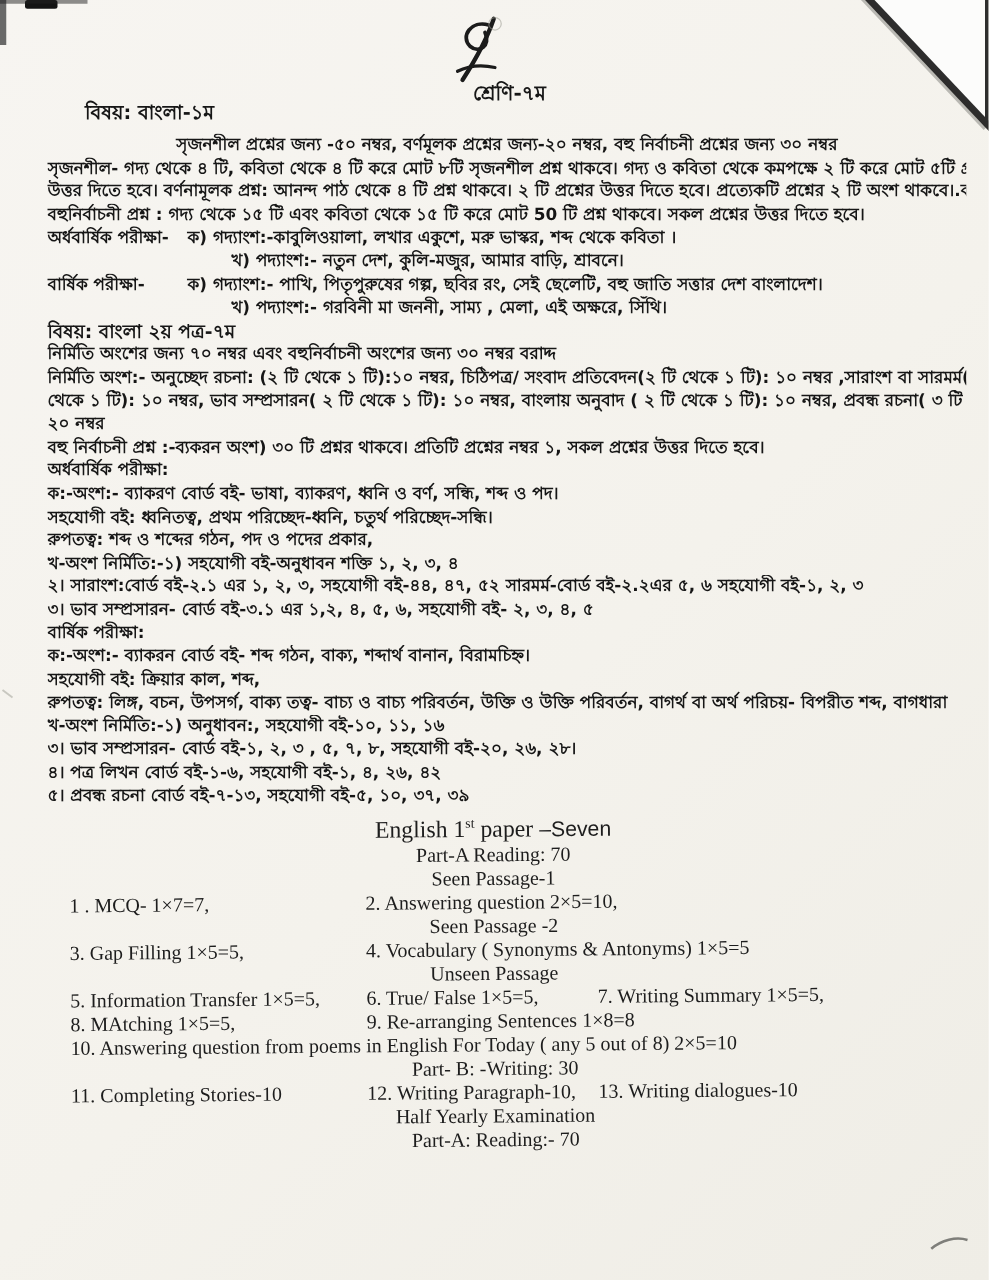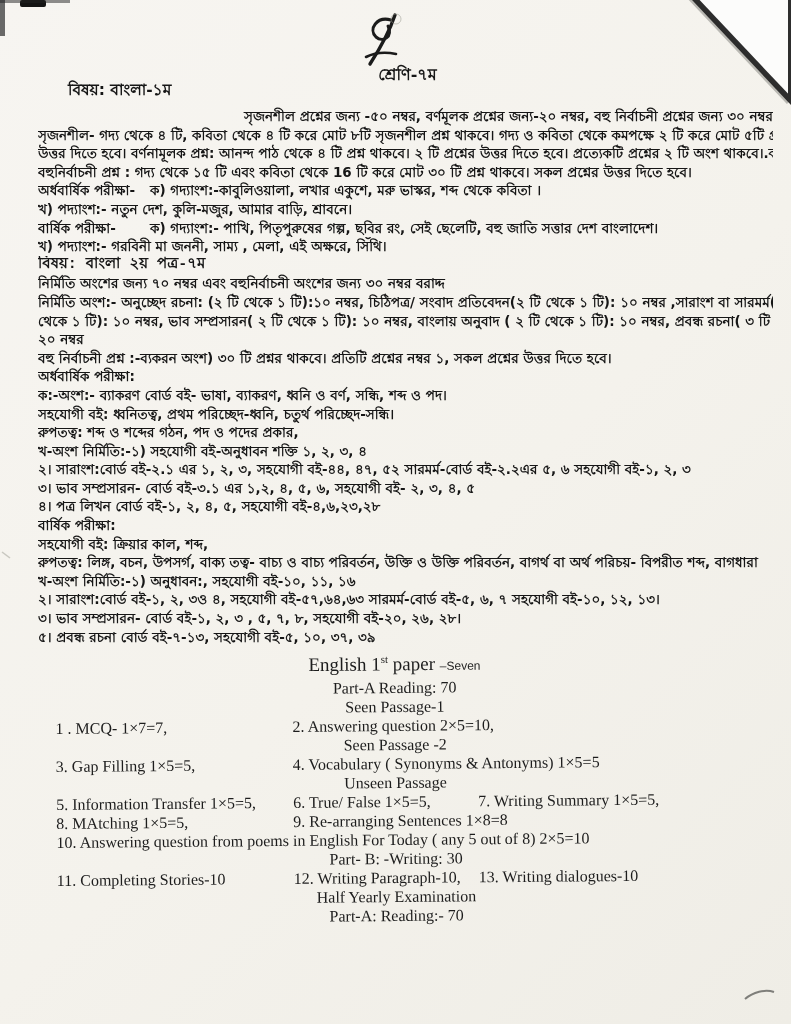--- a/index.html
+++ b/index.html
@@ -20,36 +20,36 @@
     font-size:15.5px;font-weight:700;
   }
   .handmark{position:absolute;top:12px;left:360px;}
   
   .content{
     position:absolute;top:107px;left:38px;right:18px;
     font-size:13.5px;font-weight:600;line-height:18.6px;
     letter-spacing:0;
   }
   .line{white-space:nowrap;overflow:hidden;}
-  .line.center{text-align:right;}
-  .line.sub{}
-  .line.heading{font-size:15px;font-weight:700;font-family:Liberation Mono, monospace;}
+  .line.center{text-align:center;}
+  .line.sub{margin-left:147px;}
+  .line.heading{font-size:15px;font-weight:700;}
   .lbl{display:inline-block;width:112px;}
   
   .english{
     position:relative;margin-top:2px;margin-left:-38px;margin-right:-18px;
     font-family:"Liberation Serif",serif;font-weight:400;color:#1d1d1d;
     font-size:16px;line-height:19px;
     transform:rotate(-0.5deg);transform-origin:50% 50%;
   }
   .english .e-heading{
     text-align:center;font-size:19px;line-height:23px;white-space:nowrap;
   }
   .english .e-heading sup{font-size:11px;text-align:center;}
-  .english .e-heading .dash-seven{font-family:"Liberation Sans",sans-serif;font-size:12px;}
+  .english .e-heading .dash-seven{font-family:"Liberation Sans",sans-serif;font-size:17px;}
   .english .line{position:relative;height:19px;}
   .english .line.center{text-align:center;height:19px;}
   .eitem{position:absolute;top:0;white-space:nowrap;}
   
   .artifacts{position:absolute;inset:0;pointer-events:none;}
 </style>
 </head>
 <body>
 
 <div class="page">
@@ -63,48 +63,48 @@
 
   <div class="class-heading">শ্রেণি-৭ম</div>
 
   <div class="subject1-heading">বিষয়: বাংলা-১ম</div>
 
   <div class="content">
     <div>
         <div class="line center">সৃজনশীল প্রশ্নের জন্য -৫০ নম্বর,  বর্ণমূলক প্রশ্নের জন্য-২০ নম্বর, বহু নির্বাচনী প্রশ্নের জন্য ৩০ নম্বর</div>
         <div class="line body">সৃজনশীল- গদ্য থেকে ৪ টি, কবিতা থেকে ৪ টি করে মোট ৮টি সৃজনশীল প্রশ্ন থাকবে। গদ্য ও কবিতা থেকে কমপক্ষে ২ টি করে মোট ৫টি প্রশ্নের</div>
         <div class="line body">উত্তর দিতে হবে।  বর্ণনামূলক প্রশ্ন:  আনন্দ পাঠ থেকে ৪ টি  প্রশ্ন থাকবে। ২ টি প্রশ্নের উত্তর দিতে হবে। প্রত্যেকটি প্রশ্নের ২ টি অংশ থাকবে।.ক</div>
-        <div class="line body">বহুনির্বাচনী প্রশ্ন : গদ্য থেকে ১৫ টি এবং কবিতা থেকে 16 টি করে মোট ৩০ টি প্রশ্ন থাকবে। সকল প্রশ্নের উত্তর দিতে হবে।</div>
+        <div class="line body">বহুনির্বাচনী প্রশ্ন : গদ্য থেকে ১৫ টি এবং কবিতা থেকে ১৫ টি করে মোট 50 টি প্রশ্ন থাকবে। সকল প্রশ্নের উত্তর দিতে হবে।</div>
         <div class="line labelrow"><span class="lbl">অর্ধবার্ষিক পরীক্ষা-</span><span>ক) গদ্যাংশ:-কাবুলিওয়ালা, লখার একুশে, মরু ভাস্কর, শব্দ থেকে কবিতা ।</span></div>
         <div class="line sub">খ) পদ্যাংশ:- নতুন দেশ, কুলি-মজুর, আমার বাড়ি, শ্রাবনে।</div>
         <div class="line labelrow"><span class="lbl">বার্ষিক পরীক্ষা-</span><span>ক) গদ্যাংশ:- পাখি, পিতৃপুরুষের গল্প, ছবির রং, সেই ছেলেটি, বহু জাতি সত্তার দেশ বাংলাদেশ।</span></div>
         <div class="line sub">খ) পদ্যাংশ:- গরবিনী মা জননী, সাম্য , মেলা, এই অক্ষরে, সিঁথি।</div>
       </div>
 
     <div>
         <div class="line heading">বিষয়: বাংলা ২য় পত্র-৭ম</div>
         <div class="line body">নির্মিতি অংশের জন্য ৭০ নম্বর এবং বহুনির্বাচনী অংশের জন্য ৩০ নম্বর বরাদ্দ</div>
         <div class="line body">নির্মিতি অংশ:- অনুচ্ছেদ রচনা: (২ টি থেকে ১ টি):১০ নম্বর, চিঠিপত্র/ সংবাদ প্রতিবেদন(২ টি থেকে ১ টি): ১০ নম্বর ,সারাংশ বা সারমর্ম( ২ টি</div>
         <div class="line body">থেকে ১ টি): ১০ নম্বর, ভাব সম্প্রসারন( ২ টি থেকে ১ টি): ১০ নম্বর, বাংলায় অনুবাদ ( ২ টি থেকে ১ টি): ১০ নম্বর, প্রবন্ধ রচনা( ৩ টি থেকে ১ টি):</div>
         <div class="line body">২০ নম্বর</div>
         <div class="line body">বহু নির্বাচনী প্রশ্ন :-ব্যকরন অংশ) ৩০ টি প্রশ্নর থাকবে। প্রতিটি প্রশ্নের নম্বর ১, সকল প্রশ্নের উত্তর দিতে হবে।</div>
         <div class="line body">অর্ধবার্ষিক পরীক্ষা:</div>
         <div class="line body">ক:-অংশ:- ব্যাকরণ বোর্ড বই- ভাষা, ব্যাকরণ, ধ্বনি ও বর্ণ, সন্ধি, শব্দ ও পদ।</div>
         <div class="line body">সহযোগী বই: ধ্বনিতত্ব, প্রথম পরিচ্ছেদ-ধ্বনি, চতুর্থ পরিচ্ছেদ-সন্ধি।</div>
         <div class="line body">রুপতত্ব: শব্দ ও শব্দের গঠন, পদ ও পদের প্রকার,</div>
         <div class="line body">খ-অংশ নির্মিতি:-১) সহযোগী বই-অনুধাবন শক্তি  ১, ২, ৩, ৪</div>
         <div class="line body">২। সারাংশ:বোর্ড বই-২.১ এর ১, ২, ৩, সহযোগী বই-৪৪, ৪৭, ৫২ সারমর্ম-বোর্ড বই-২.২এর ৫, ৬ সহযোগী বই-১, ২, ৩</div>
         <div class="line body">৩। ভাব সম্প্রসারন- বোর্ড বই-৩.১ এর ১,২, ৪, ৫, ৬, সহযোগী বই- ২, ৩, ৪, ৫</div>
-        <div class="line body">৪। পত্র লিখন বোর্ড বই-১, ২, ৪, ৫, সহযোগী বই-৪,৬,২৩,২৮</div>
         <div class="line body">বার্ষিক পরীক্ষা:</div>
+        <div class="line body">ক:-অংশ:- ব্যাকরন বোর্ড বই- শব্দ গঠন, বাক্য, শব্দার্থ  বানান, বিরামচিহ্ন।</div>
         <div class="line body">সহযোগী বই: ক্রিয়ার কাল, শব্দ,</div>
         <div class="line body">রুপতত্ব: লিঙ্গ, বচন, উপসর্গ, বাক্য তত্ব- বাচ্য ও বাচ্য পরিবর্তন, উক্তি ও উক্তি পরিবর্তন,   বাগর্থ বা অর্থ পরিচয়- বিপরীত শব্দ, বাগধারা</div>
         <div class="line body">খ-অংশ নির্মিতি:-১) অনুধাবন:, সহযোগী বই-১০, ১১, ১৬</div>
-        <div class="line body">২। সারাংশ:বোর্ড বই-১, ২, ৩ও ৪,  সহযোগী বই-৫৭,৬৪,৬৩ সারমর্ম-বোর্ড বই-৫, ৬, ৭ সহযোগী বই-১০, ১২, ১৩।</div>
         <div class="line body">৩। ভাব সম্প্রসারন- বোর্ড বই-১, ২,  ৩ , ৫, ৭, ৮,  সহযোগী বই-২০, ২৬, ২৮।</div>
+        <div class="line body">৪। পত্র লিখন বোর্ড বই-১-৬, সহযোগী বই-১, ৪, ২৬, ৪২</div>
         <div class="line body">৫। প্রবন্ধ রচনা বোর্ড বই-৭-১৩,  সহযোগী বই-৫, ১০, ৩৭, ৩৯</div>
       </div>
 
     <div class="english">
       <div class="e-heading"><span>English 1</span><sup>st</sup><span> paper </span><span class="dash-seven">–Seven</span></div>
       <div>
           <div class="line center">Part-A Reading: 70</div>
           <div class="line center">Seen Passage-1</div>
           <div class="line row">
             <span class="eitem" style="left: 56px;">1 . MCQ-  1×7=7,</span>

